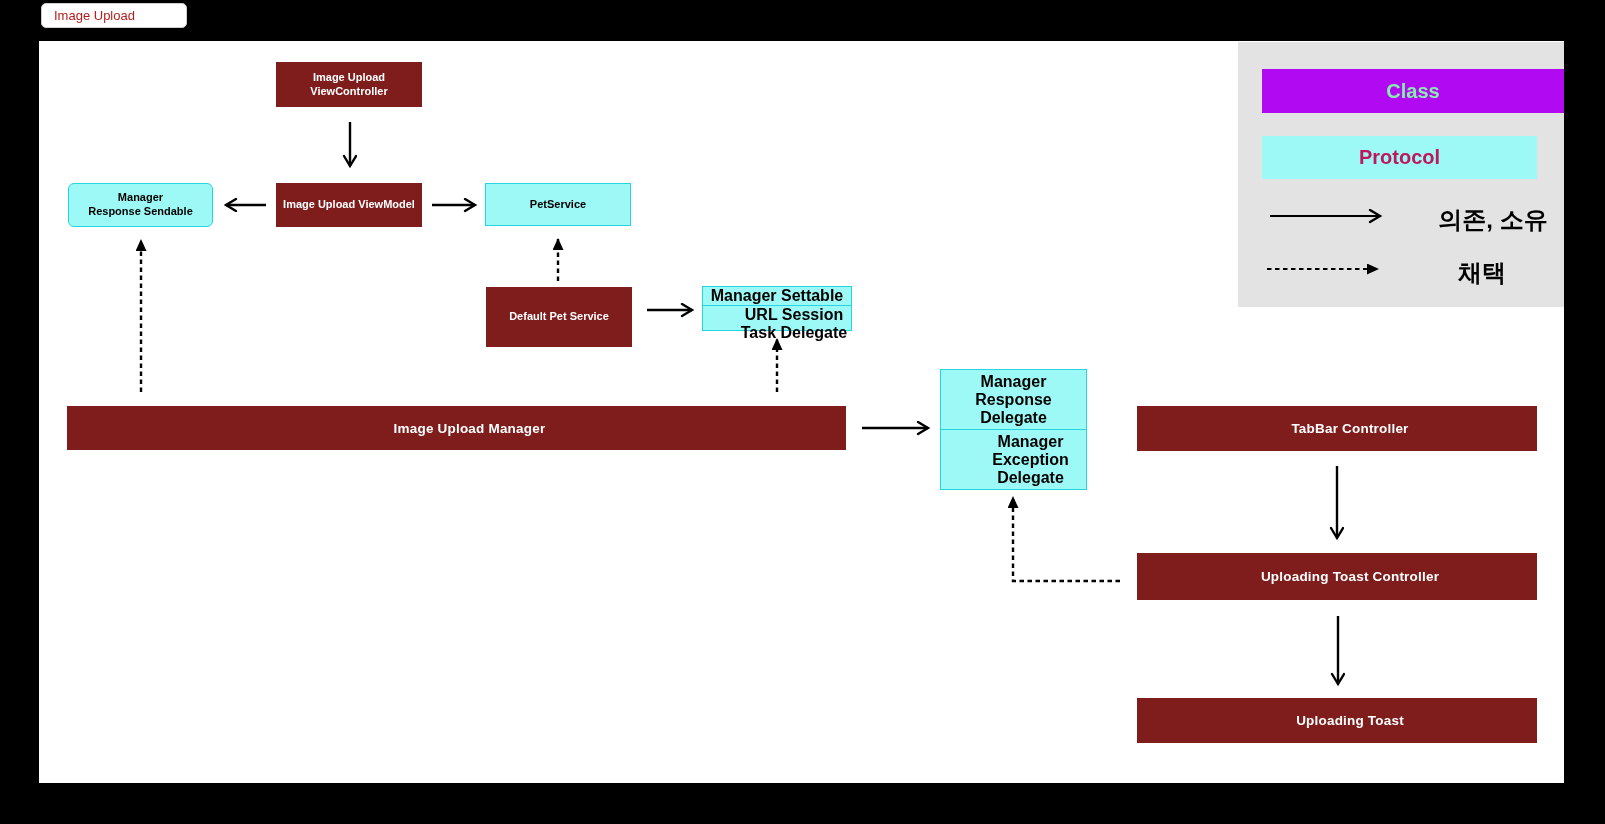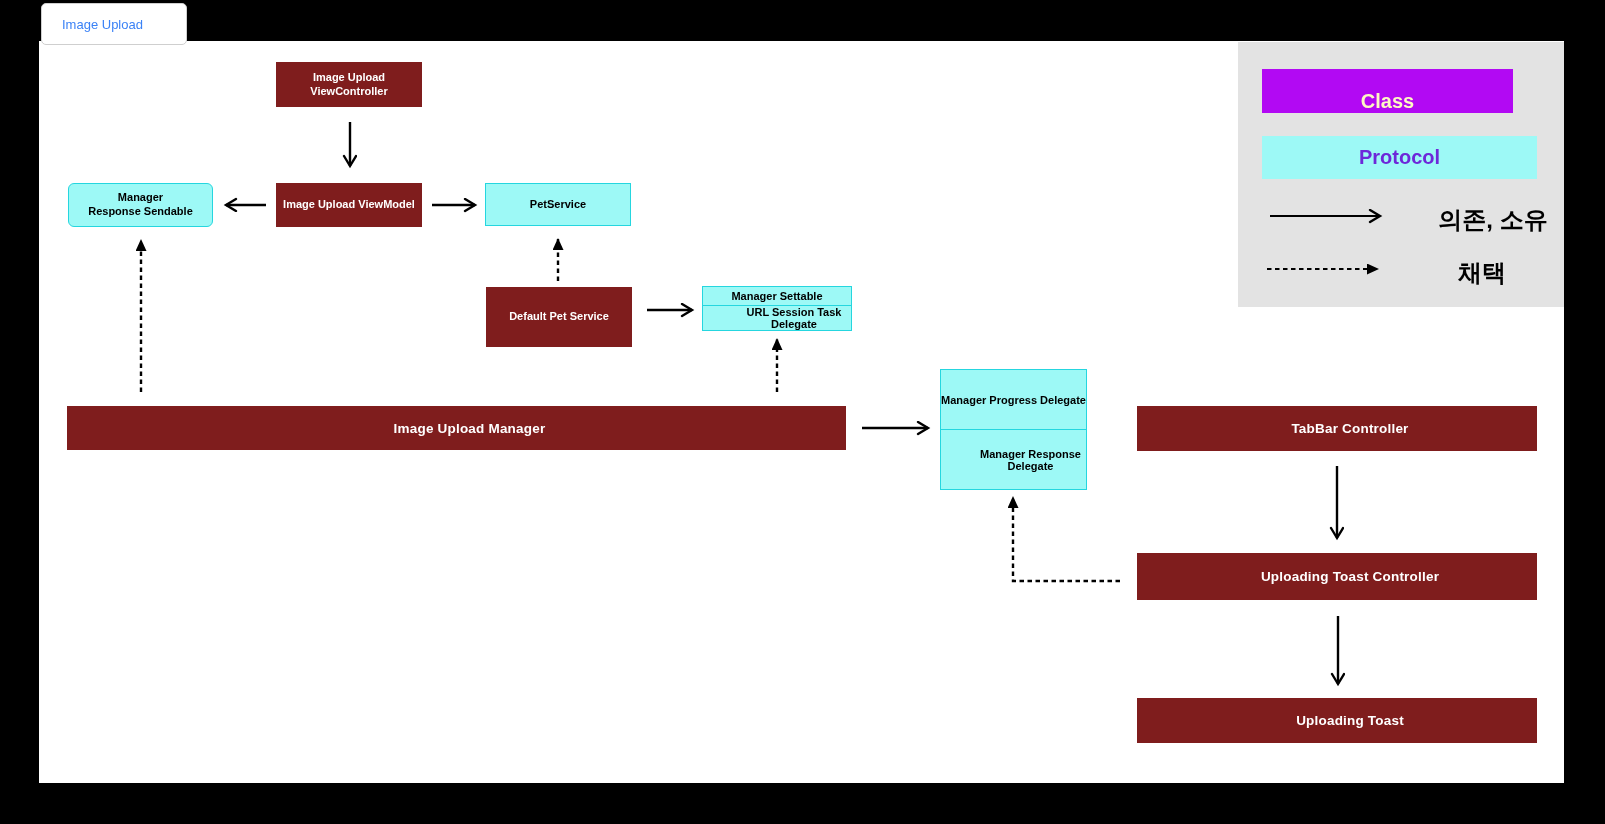--- a/index.html
+++ b/index.html
@@ -8,24 +8,24 @@
     background:#000;
     font-family:"Liberation Sans", sans-serif;
     position:relative;
     overflow:hidden;
   }
   .canvas{
     position:absolute;left:39px;top:41px;width:1525px;height:742px;
     background:#ffffff;
   }
   .file-tab{
-    position:absolute;left:41px;top:3px;width:146px;height:42px;
+    position:absolute;left:41px;top:3px;width:146px;height:25px;
     background:#ffffff;border:1px solid #cfcfcf;border-radius:5px;
     display:flex;align-items:center;box-sizing:border-box;
-    padding-left:20px;font-size:13px;color:#3b82f6;
+    padding-left:12px;font-size:13px;color:#b91c1c;
   }
   .node{
     position:absolute;box-sizing:border-box;
     display:flex;align-items:center;justify-content:center;
     text-align:center;
   }
   .class-node{
     background:#7f1d1d;color:#ffffff;font-weight:bold;
   }
   .protocol-node{
@@ -34,35 +34,35 @@
   }
   .small-label{font-size:11px;line-height:1.25;}
   .big-label{font-size:13.5px;letter-spacing:.2px;padding-left:26px;}
   .stack{
     position:absolute;box-sizing:border-box;
     background:#9DF9F6;border:1.5px solid #25D6DF;
     display:flex;flex-direction:column;
   }
   .stack .cell{
     flex:1;display:flex;align-items:center;justify-content:center;
-    font-size:11px;font-weight:bold;color:#000;text-align:center;
+    font-size:16px;font-weight:bold;color:#000;text-align:center;
   }
   .stack .cell + .cell{border-top:1.5px solid #25D6DF;padding-left:34px;}
   .legend{
     position:absolute;left:1238px;top:42px;width:326px;height:265px;
     background:#E3E3E3;
   }
   .legend-class{
-    position:absolute;left:1262px;top:69px;width:251px;height:44px;
-    background:#B209F3;color:#fef9c3;font-weight:bold;font-size:20px;
-    display:flex;align-items:flex-end;justify-content:center;
+    position:absolute;left:1262px;top:69px;width:302px;height:44px;
+    background:#B209F3;color:#86efac;font-weight:bold;font-size:20px;
+    display:flex;align-items:center;justify-content:center;
   }
   .legend-protocol{
     position:absolute;left:1262px;top:136px;width:275px;height:43px;
-    background:#9DF9F6;color:#6d28d9;font-weight:bold;font-size:20px;
+    background:#9DF9F6;color:#be185d;font-weight:bold;font-size:20px;
     display:flex;align-items:center;justify-content:center;
   }
   .legend-label{
     position:absolute;width:150px;text-align:center;
     font-size:24px;font-weight:bold;color:#000;
   }
   .legend-label.solid{left:1418px;top:204px;}
   .legend-label.dashed{left:1407px;top:257px;}
   svg.wires{position:absolute;left:0;top:0;pointer-events:none;}
   svg.wires path{pointer-events:stroke;}
@@ -102,22 +102,22 @@
 <div class="stack" style="left:702px;top:286px;width:150px;height:45px;">
   <div class="cell">Manager Settable</div>
   <div class="cell">URL Session Task Delegate</div>
 </div>
 
 <div class="node class-node big-label" style="left:67px;top:406px;width:779px;height:44px;">
   <span>Image Upload Manager</span>
 </div>
 
 <div class="stack" style="left:940px;top:369px;width:147px;height:121px;">
-  <div class="cell">Manager Progress Delegate</div>
   <div class="cell">Manager Response Delegate</div>
+  <div class="cell">Manager Exception Delegate</div>
 </div>
 
 <div class="node class-node big-label" style="left:1137px;top:406px;width:400px;height:45px;">
   <span>TabBar Controller</span>
 </div>
 
 <div class="node class-node big-label" style="left:1137px;top:553px;width:400px;height:47px;">
   <span>Uploading Toast Controller</span>
 </div>
 

